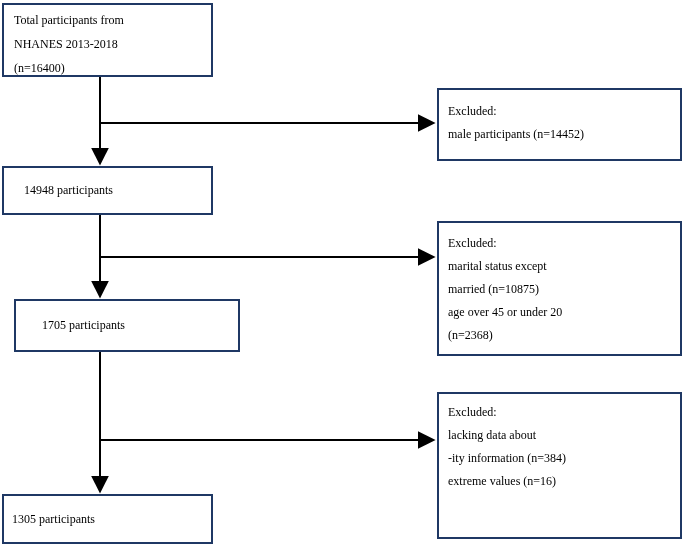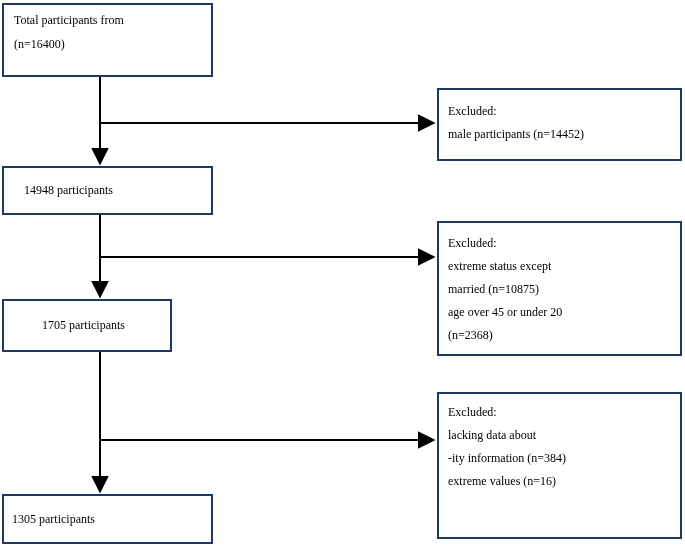--- a/index.html
+++ b/index.html
@@ -31,23 +31,23 @@
     left: 2px; top: 3px; width: 211px; height: 74px;
     padding: 3px 4px 0 10px;
     line-height: 24px;
   }
   #box-step1 {
     left: 2px; top: 166px; width: 211px; height: 49px;
     display: flex; align-items: center;
     padding-left: 20px;
   }
   #box-step2 {
-    left: 2px; top: 299px; width: 170px; height: 53px;
+    left: 14px; top: 299px; width: 226px; height: 53px;
     display: flex; align-items: center;
-    padding-left: 38px;
+    padding-left: 26px;
   }
   #box-step3 {
     left: 2px; top: 494px; width: 211px; height: 50px;
     display: flex; align-items: center;
     padding-left: 8px;
   }
   
   #box-exc1 {
     left: 437px; top: 88px; width: 245px; height: 73px;
     padding: 10px 4px 0 9px;
@@ -90,20 +90,21 @@
 
     <line x1="100" y1="257" x2="432" y2="257" stroke="#000000" stroke-width="2" marker-end="url(#arrowhead)"></line>
 
     <line x1="100" y1="352" x2="100" y2="490" stroke="#000000" stroke-width="2" marker-end="url(#arrowhead)"></line>
 
     <line x1="100" y1="440" x2="432" y2="440" stroke="#000000" stroke-width="2" marker-end="url(#arrowhead)"></line>
   </svg>
 
   <div class="fbox" id="box-start">
     <div class="line">Total participants from</div>
+    <div class="line">NHANES 2013-2018</div>
     <div class="line">(n=16400)</div>
   </div>
 
   <div class="fbox" id="box-step1">
     <div class="line">14948 participants</div>
   </div>
 
   <div class="fbox" id="box-step2">
     <div class="line">1705 participants</div>
   </div>
@@ -112,21 +113,21 @@
     <div class="line">1305 participants</div>
   </div>
 
   <div class="fbox" id="box-exc1">
     <div class="line">Excluded:</div>
     <div class="line">male participants (n=14452)</div>
   </div>
 
   <div class="fbox" id="box-exc2">
     <div class="line">Excluded:</div>
-    <div class="line">extreme status except</div>
+    <div class="line">marital status except</div>
     <div class="line">married (n=10875)</div>
     <div class="line">age over 45 or under 20</div>
     <div class="line">(n=2368)</div>
   </div>
 
   <div class="fbox" id="box-exc3">
     <div class="line">Excluded:</div>
     <div class="line">lacking data about</div>
     <div class="line">-ity information (n=384)</div>
     <div class="line">extreme values (n=16)</div>

